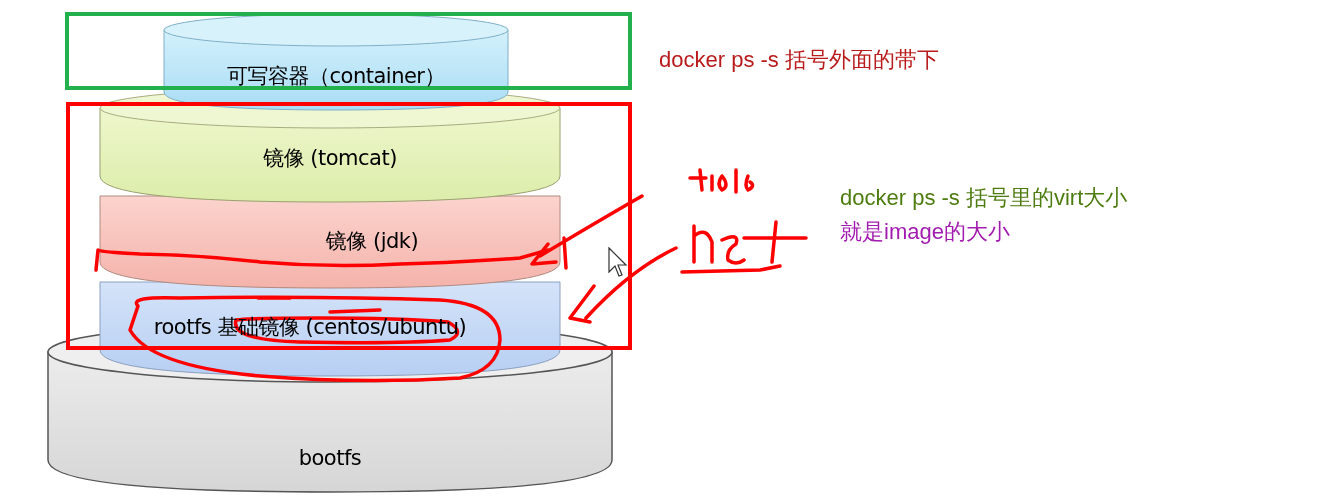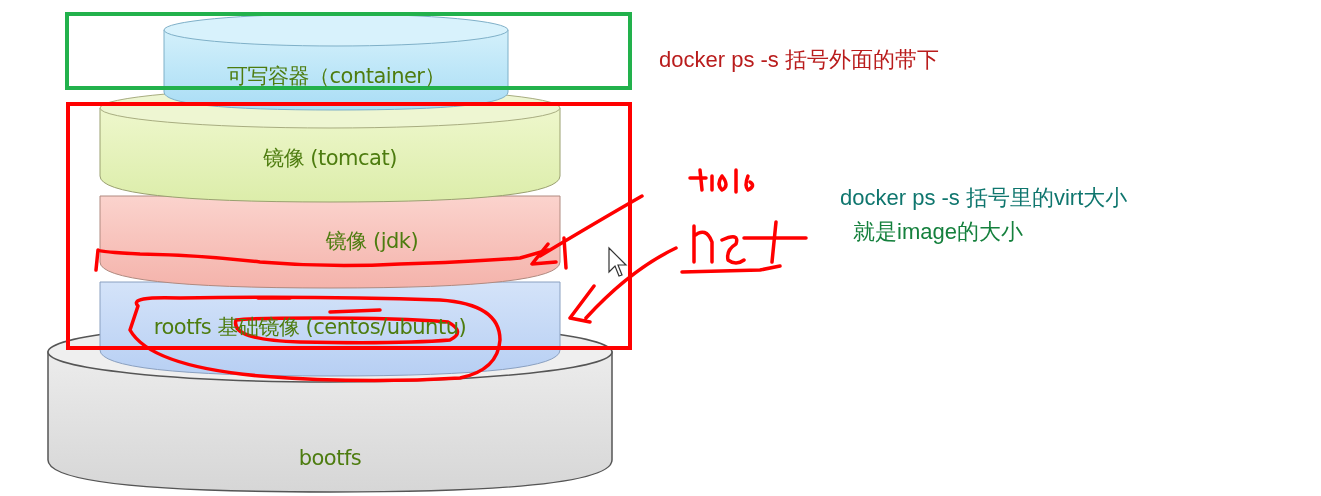--- a/index.html
+++ b/index.html
@@ -1,18 +1,18 @@
 <!DOCTYPE html>
 <html><head>
 <meta charset="utf-8">
 <style>
   html, body { margin:0; padding:0; background:#ffffff; }
   body { width:1321px; height:496px; position:relative; overflow:hidden;
          font-family:"DejaVu Sans", sans-serif; }
-  .layer-label { position:absolute; color:#4d7c0f; font-size:21px; text-align:center;
+  .layer-label { position:absolute; color:#000000; font-size:21px; text-align:center;
                  font-family:"DejaVu Sans", sans-serif; letter-spacing:-0.5px; }
   .note { position:absolute; font-family:"Liberation Sans", sans-serif; font-size:22px; }
   svg.stack { position:absolute; left:0; top:0; }
 </style>
 </head>
 <body>
 
 <svg class="stack" width="1321" height="496">
   <defs>
     <linearGradient id="gBoot" x1="0" x2="0" y1="0" y2="1">
@@ -80,14 +80,14 @@
   <path d="M609,248 L609,272 L615,266 L619,276 L622,275 L618,265 L626,265 Z" fill="#ffffff" stroke="#333" stroke-width="1.2"></path>
 </svg>
 
 <div class="layer-label" style="left:164px; top:62px; width:344px;">可写容器（container）</div>
 <div class="layer-label" style="left:100px; top:144px; width:460px;">镜像 (tomcat)</div>
 <div class="layer-label" style="left:100px; top:227px; width:544px;">镜像 (jdk)</div>
 <div class="layer-label" style="left:100px; top:313px; width:420px;">rootfs 基础镜像 (centos/ubuntu)</div>
 <div class="layer-label" style="left:48px; top:410px; width:564px;margin-top:36px;">bootfs</div>
 
 <div class="note" style="left:659px; top:45px; color:#b91c1c;">docker ps -s 括号外面的带下</div>
-<div class="note" style="left:840px; top:183px; color:#0f766e;text-align:right;">docker ps -s 括号里的virt大小</div>
-<div class="note" style="left:840px; top:217px; color:#15803d;margin-left:13px;">就是image的大小</div>
+<div class="note" style="left:840px; top:183px; color:#4d7c0f;text-align:right;">docker ps -s 括号里的virt大小</div>
+<div class="note" style="left:840px; top:217px; color:#a21caf;">就是image的大小</div>
 
 </body></html>

